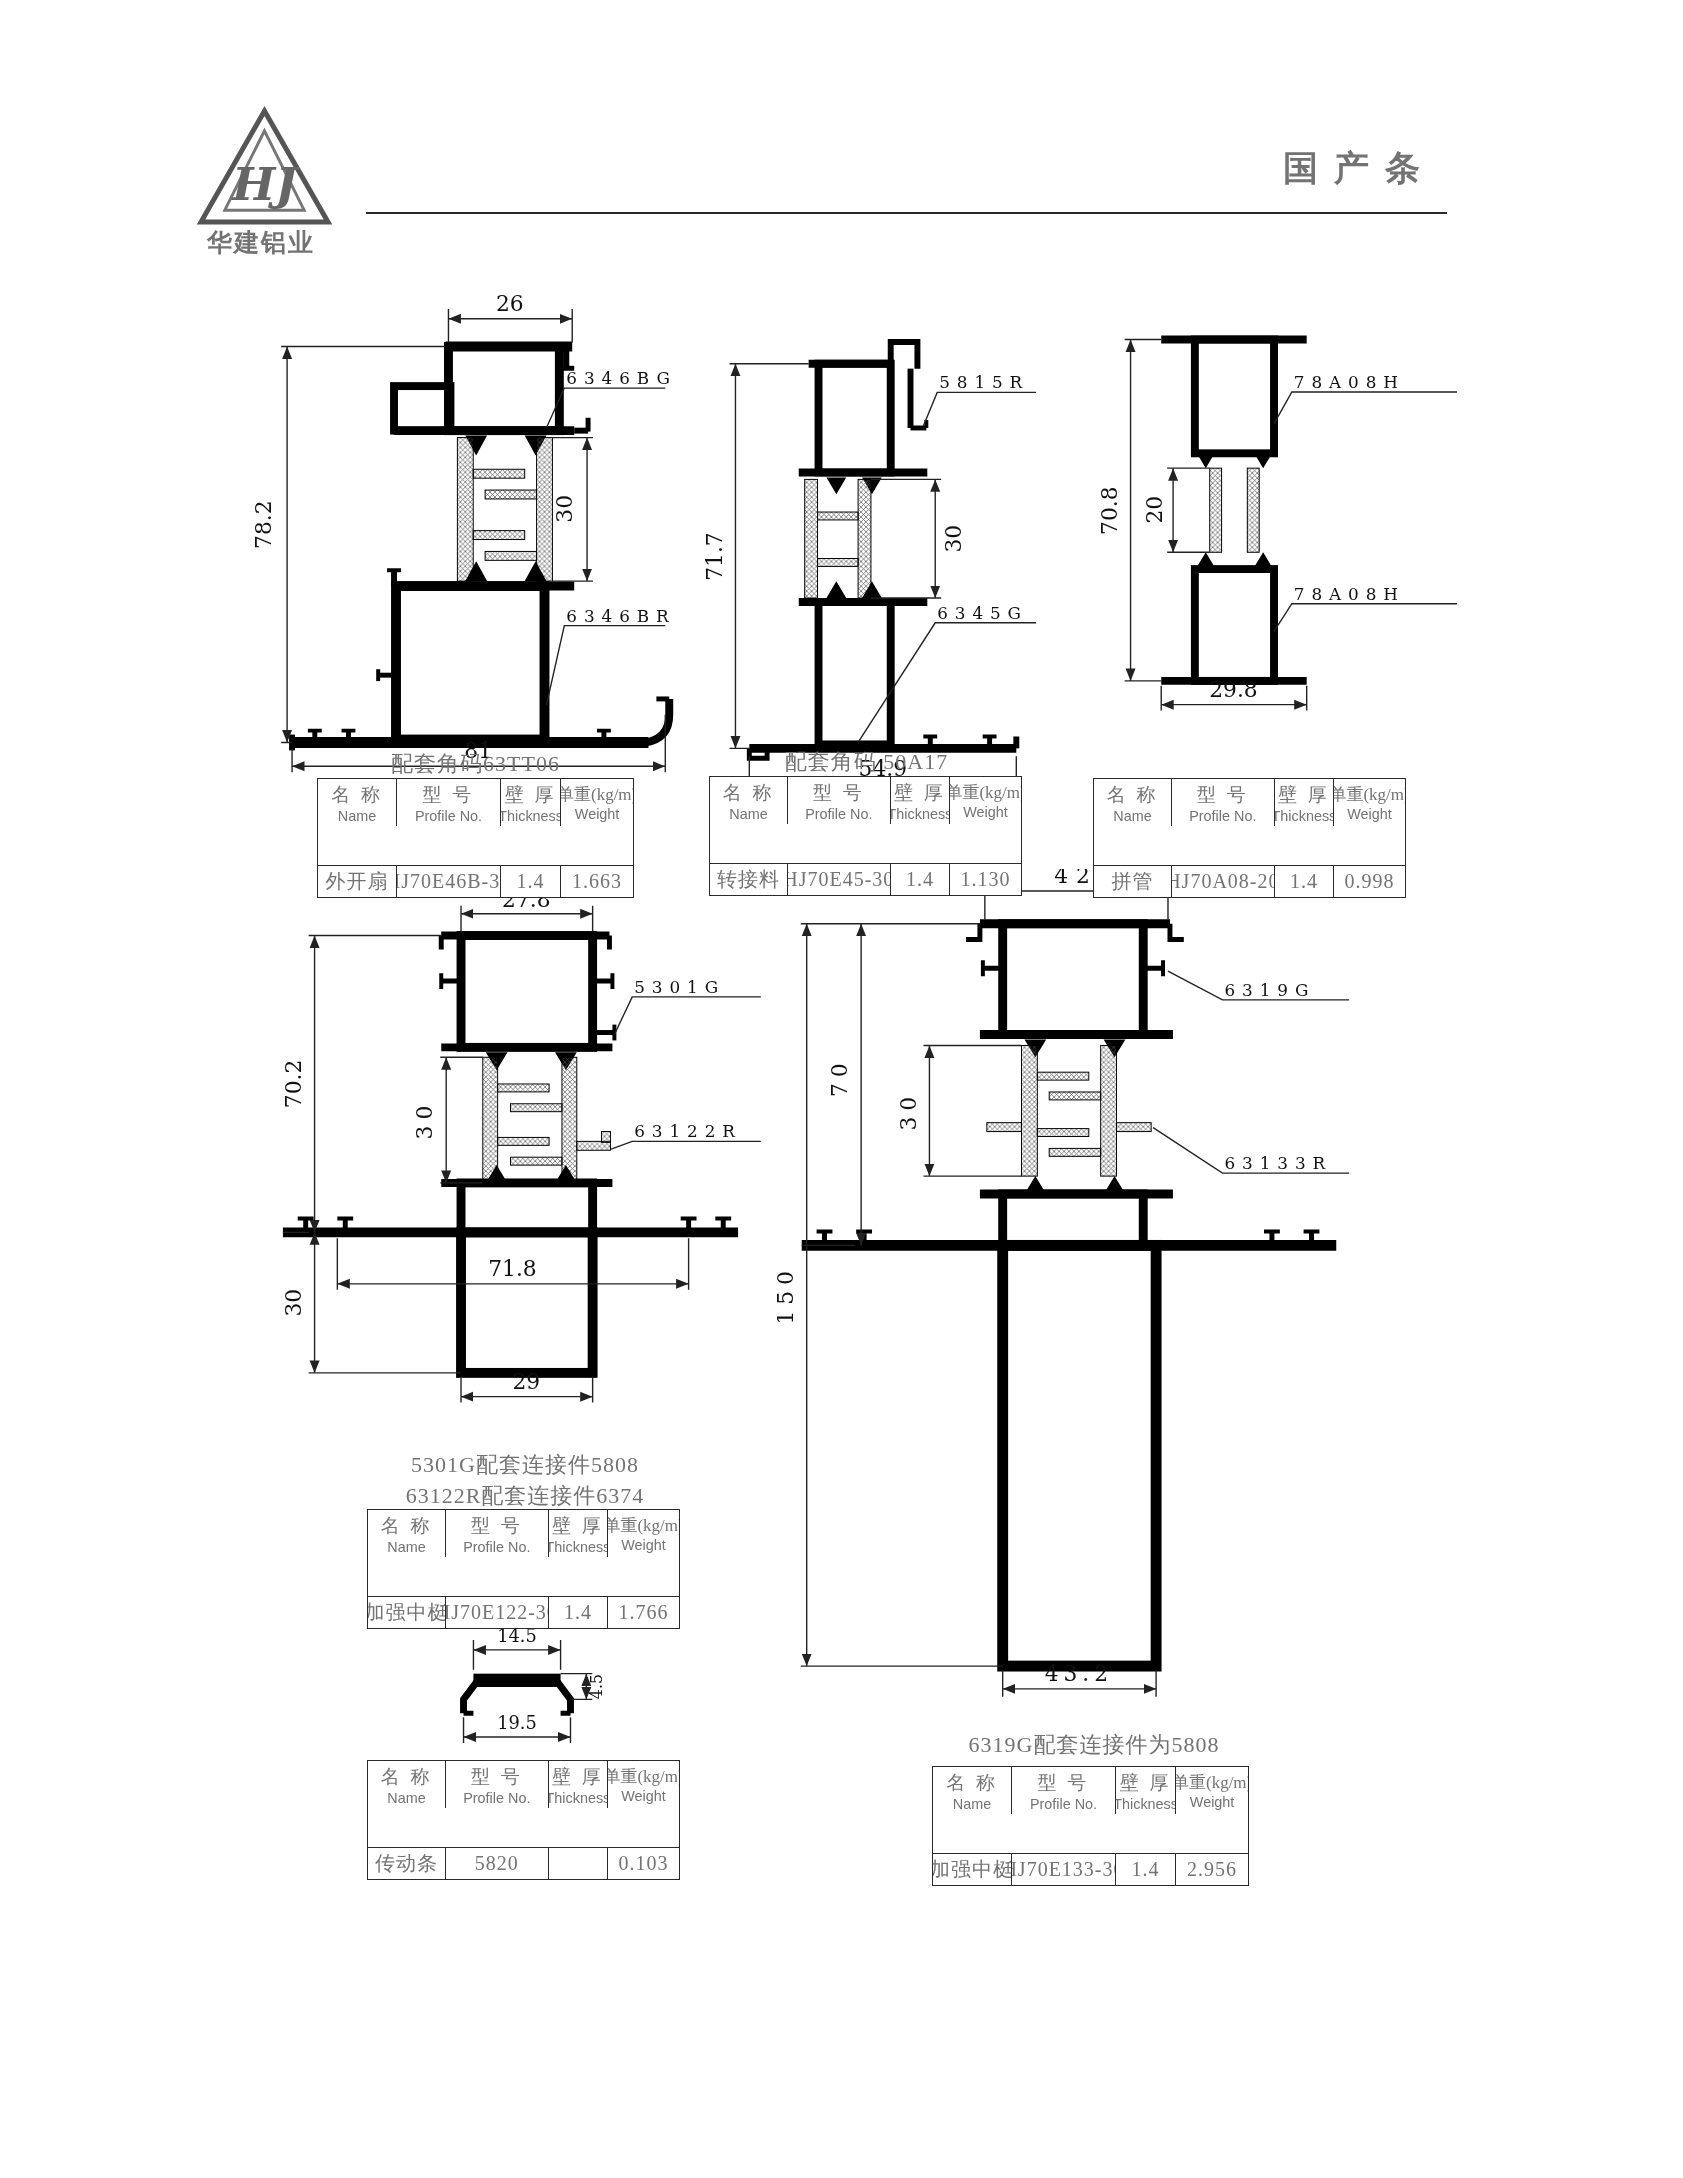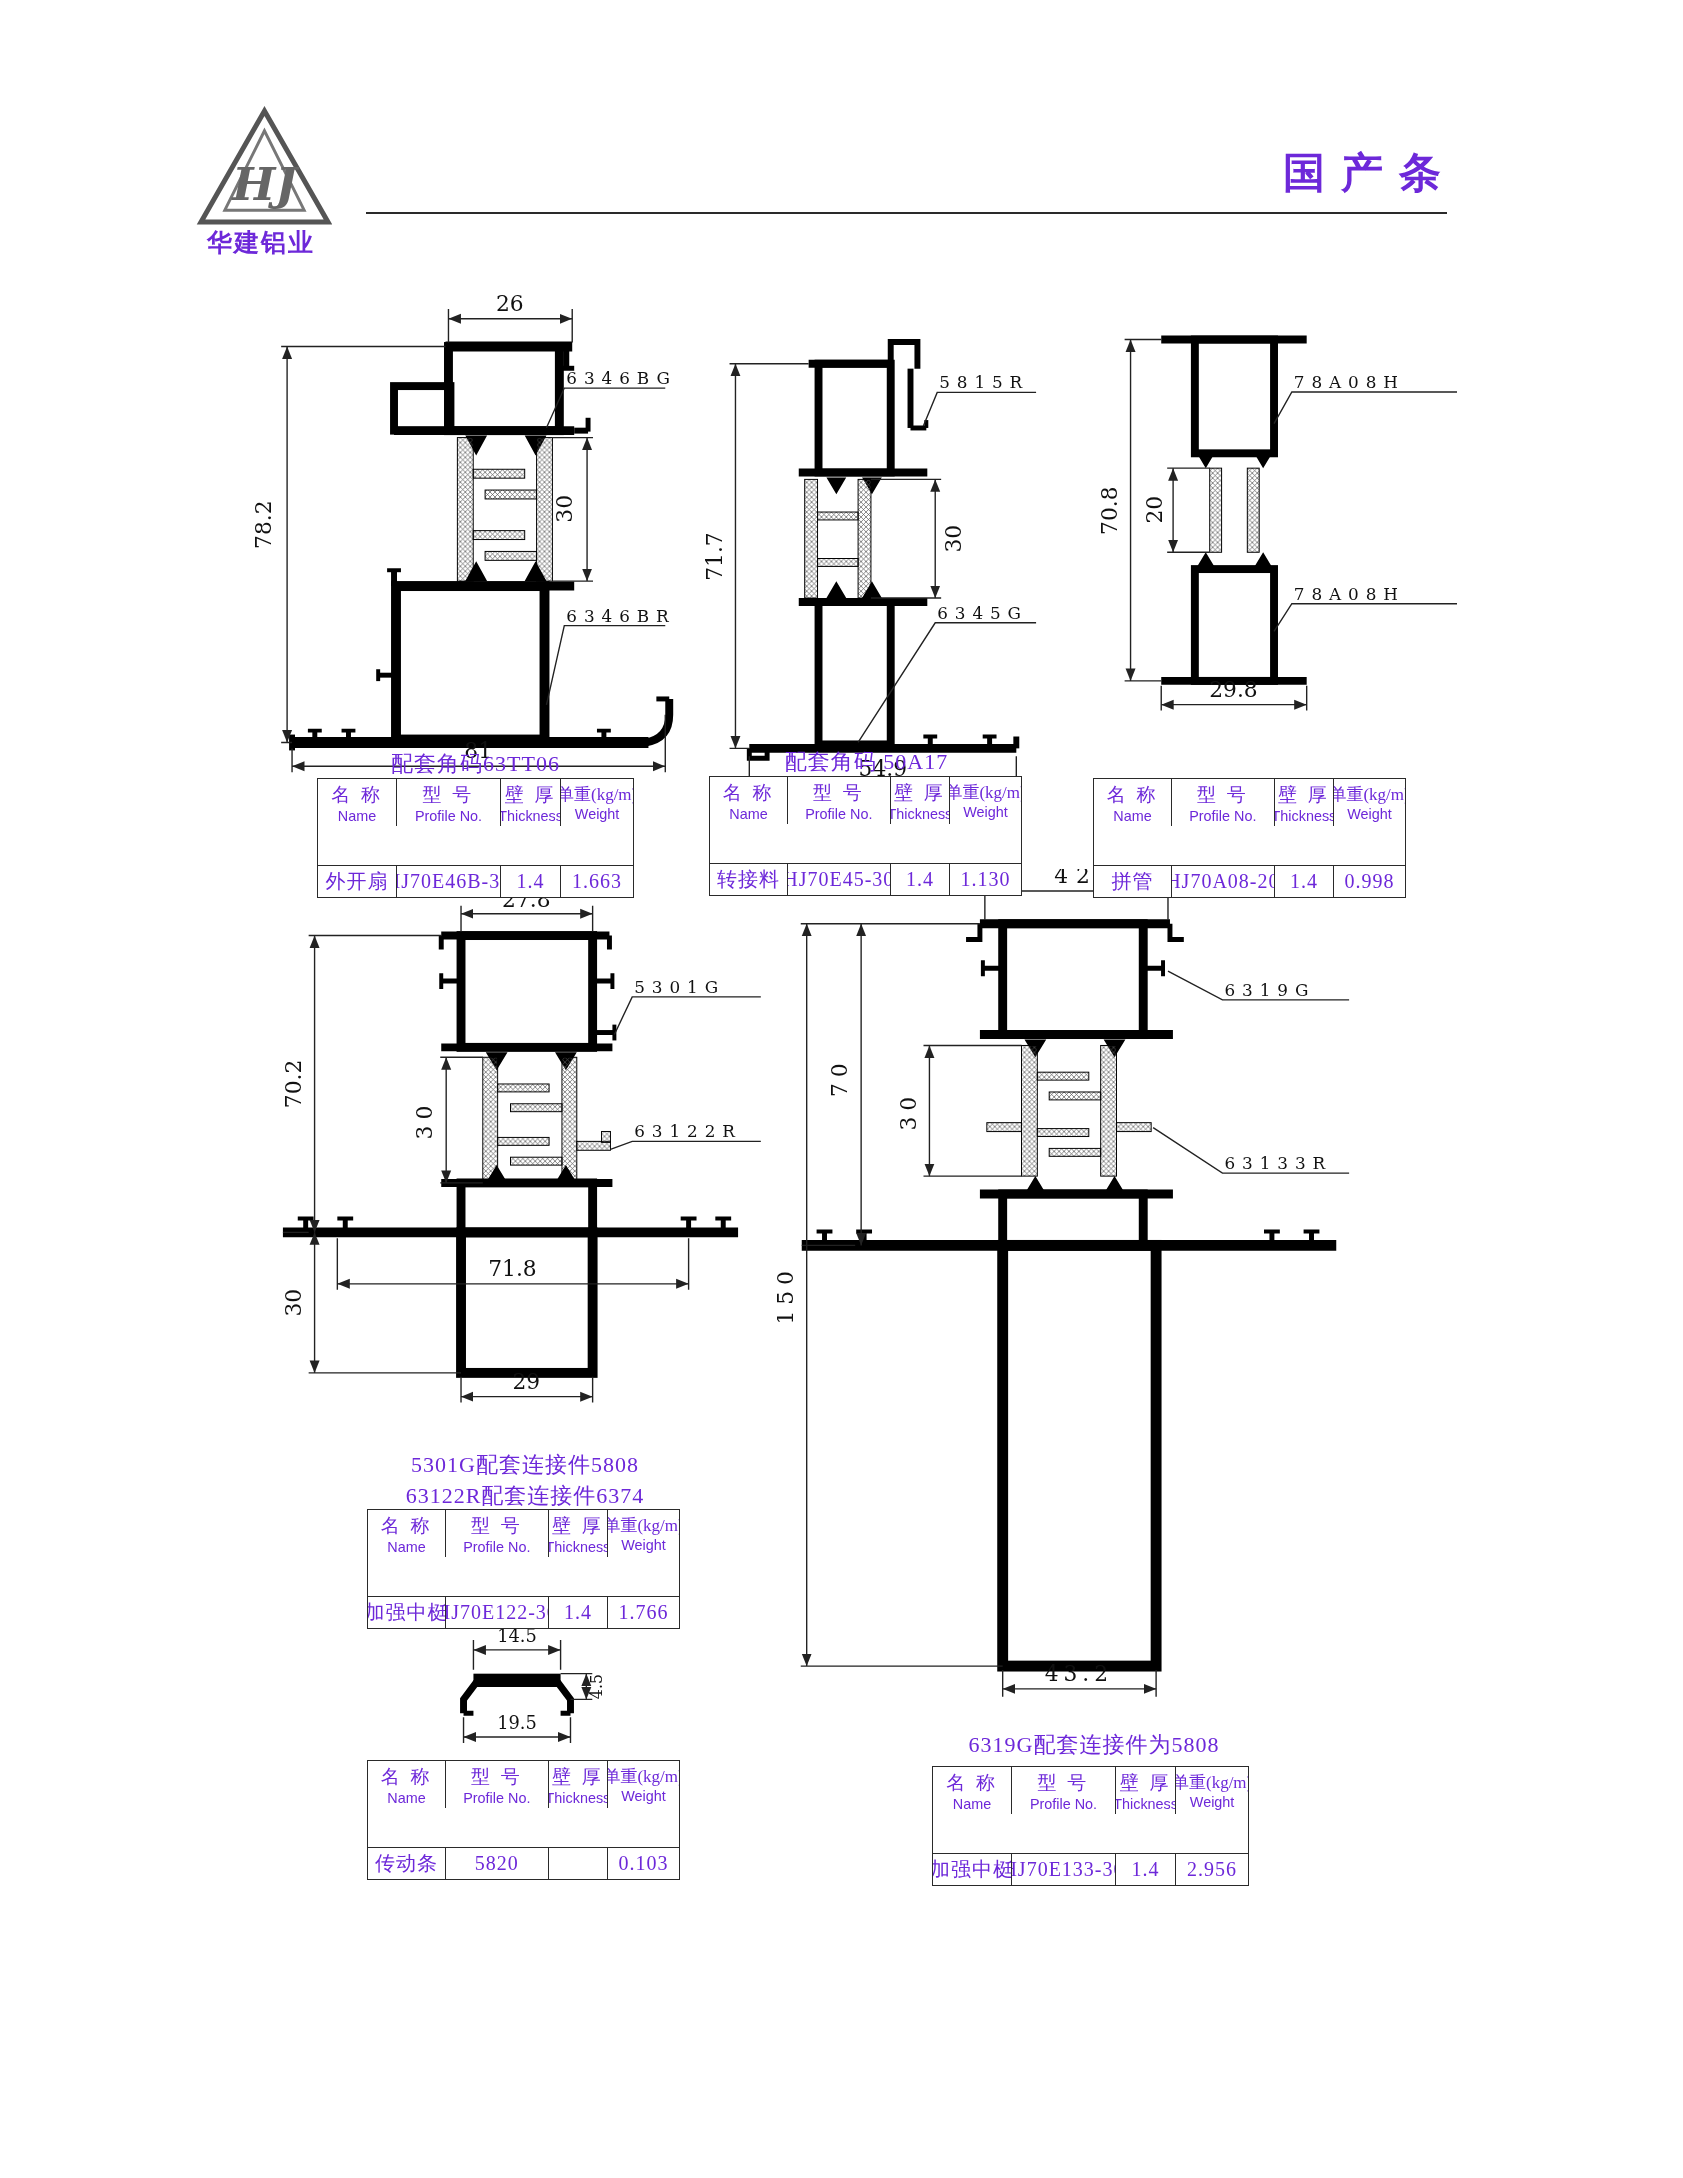--- a/index.html
+++ b/index.html
@@ -1,22 +1,22 @@
 <!DOCTYPE html>
 <html><head>
 <meta charset="utf-8">
 <style>
   html,body{margin:0;padding:0;background:#fff;}
   .page{position:relative;width:1457px;height:2178px;background:#ffffff;overflow:hidden;
-        font-family:"Liberation Serif",serif;color:#6d28d9;}
+        font-family:"Liberation Serif",serif;color:#737373;}
   .abs{position:absolute;}
   
   .title-cn{font-size:40px;font-weight:bold;letter-spacing:3px;white-space:pre;}
   .title-en{font-size:21px;font-family:"Liberation Sans",sans-serif;letter-spacing:0.5px;text-align:center;white-space:pre;}
-  .stamp{font-size:42px;font-weight:bold;letter-spacing:16px;white-space:pre;}
+  .stamp{font-size:35px;font-weight:bold;letter-spacing:16px;white-space:pre;}
   .rule{border-top:2.5px solid #2a2a2a;height:0;}
   .logo-cn{font-size:25px;font-weight:bold;text-align:center;letter-spacing:2px;}
   
   .cap{font-size:22px;text-align:center;letter-spacing:1px;white-space:pre;}
   .foot{font-size:25px;font-style:italic;font-weight:bold;text-align:center;letter-spacing:2px;}
   
   .tbl{position:absolute;display:flex;flex-direction:column;border:1.6px solid #2a2a2a;background:#fff;}
   .tbl .r{display:flex;flex:0 0 auto;}
   .tbl .r.data{border-top:1.6px solid #2a2a2a;margin-top:39px;}
   .cell{border-left:1.6px solid #2a2a2a;display:flex;flex-direction:column;align-items:center;justify-content:center;overflow:hidden;}

